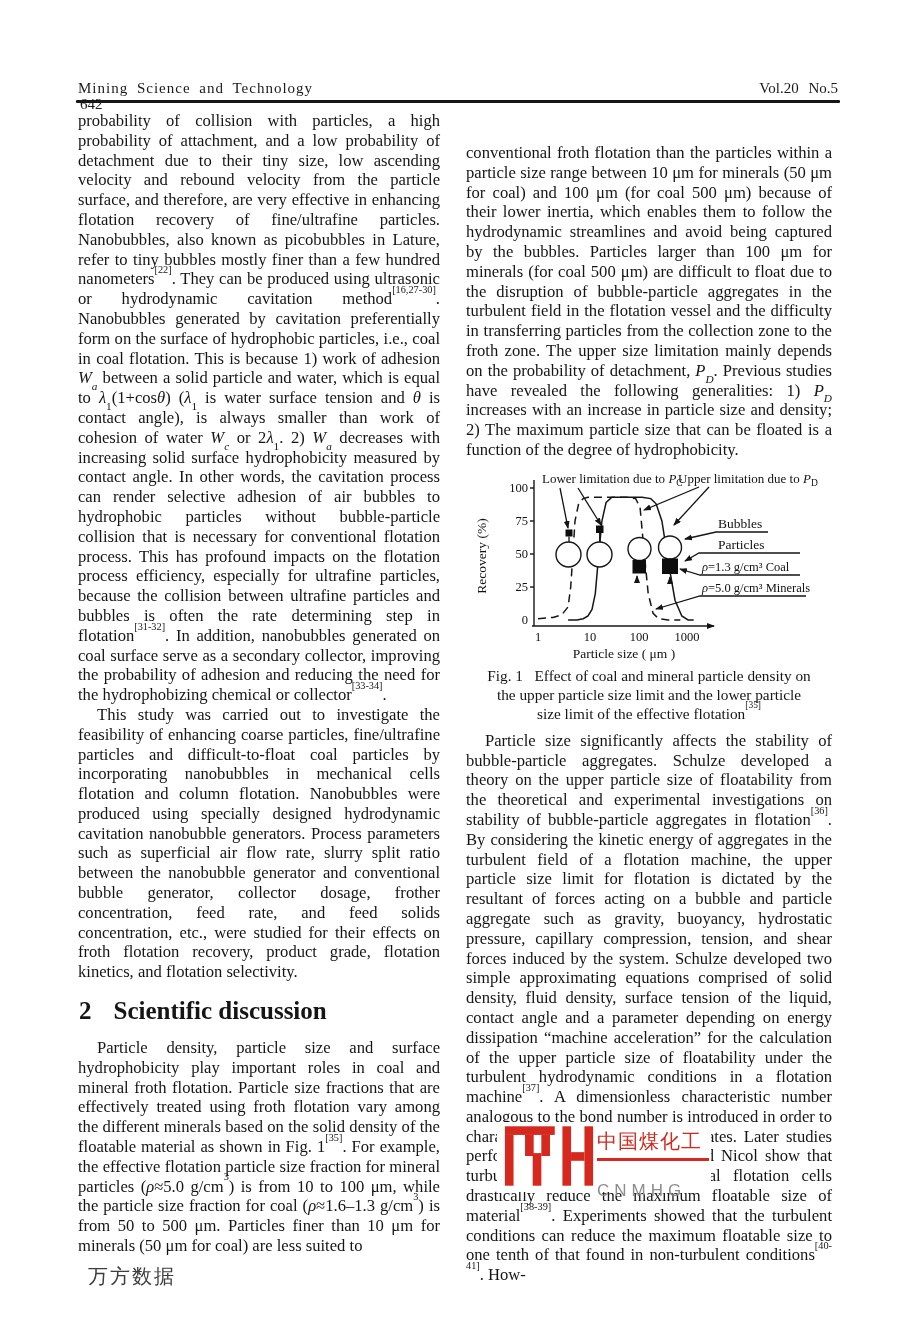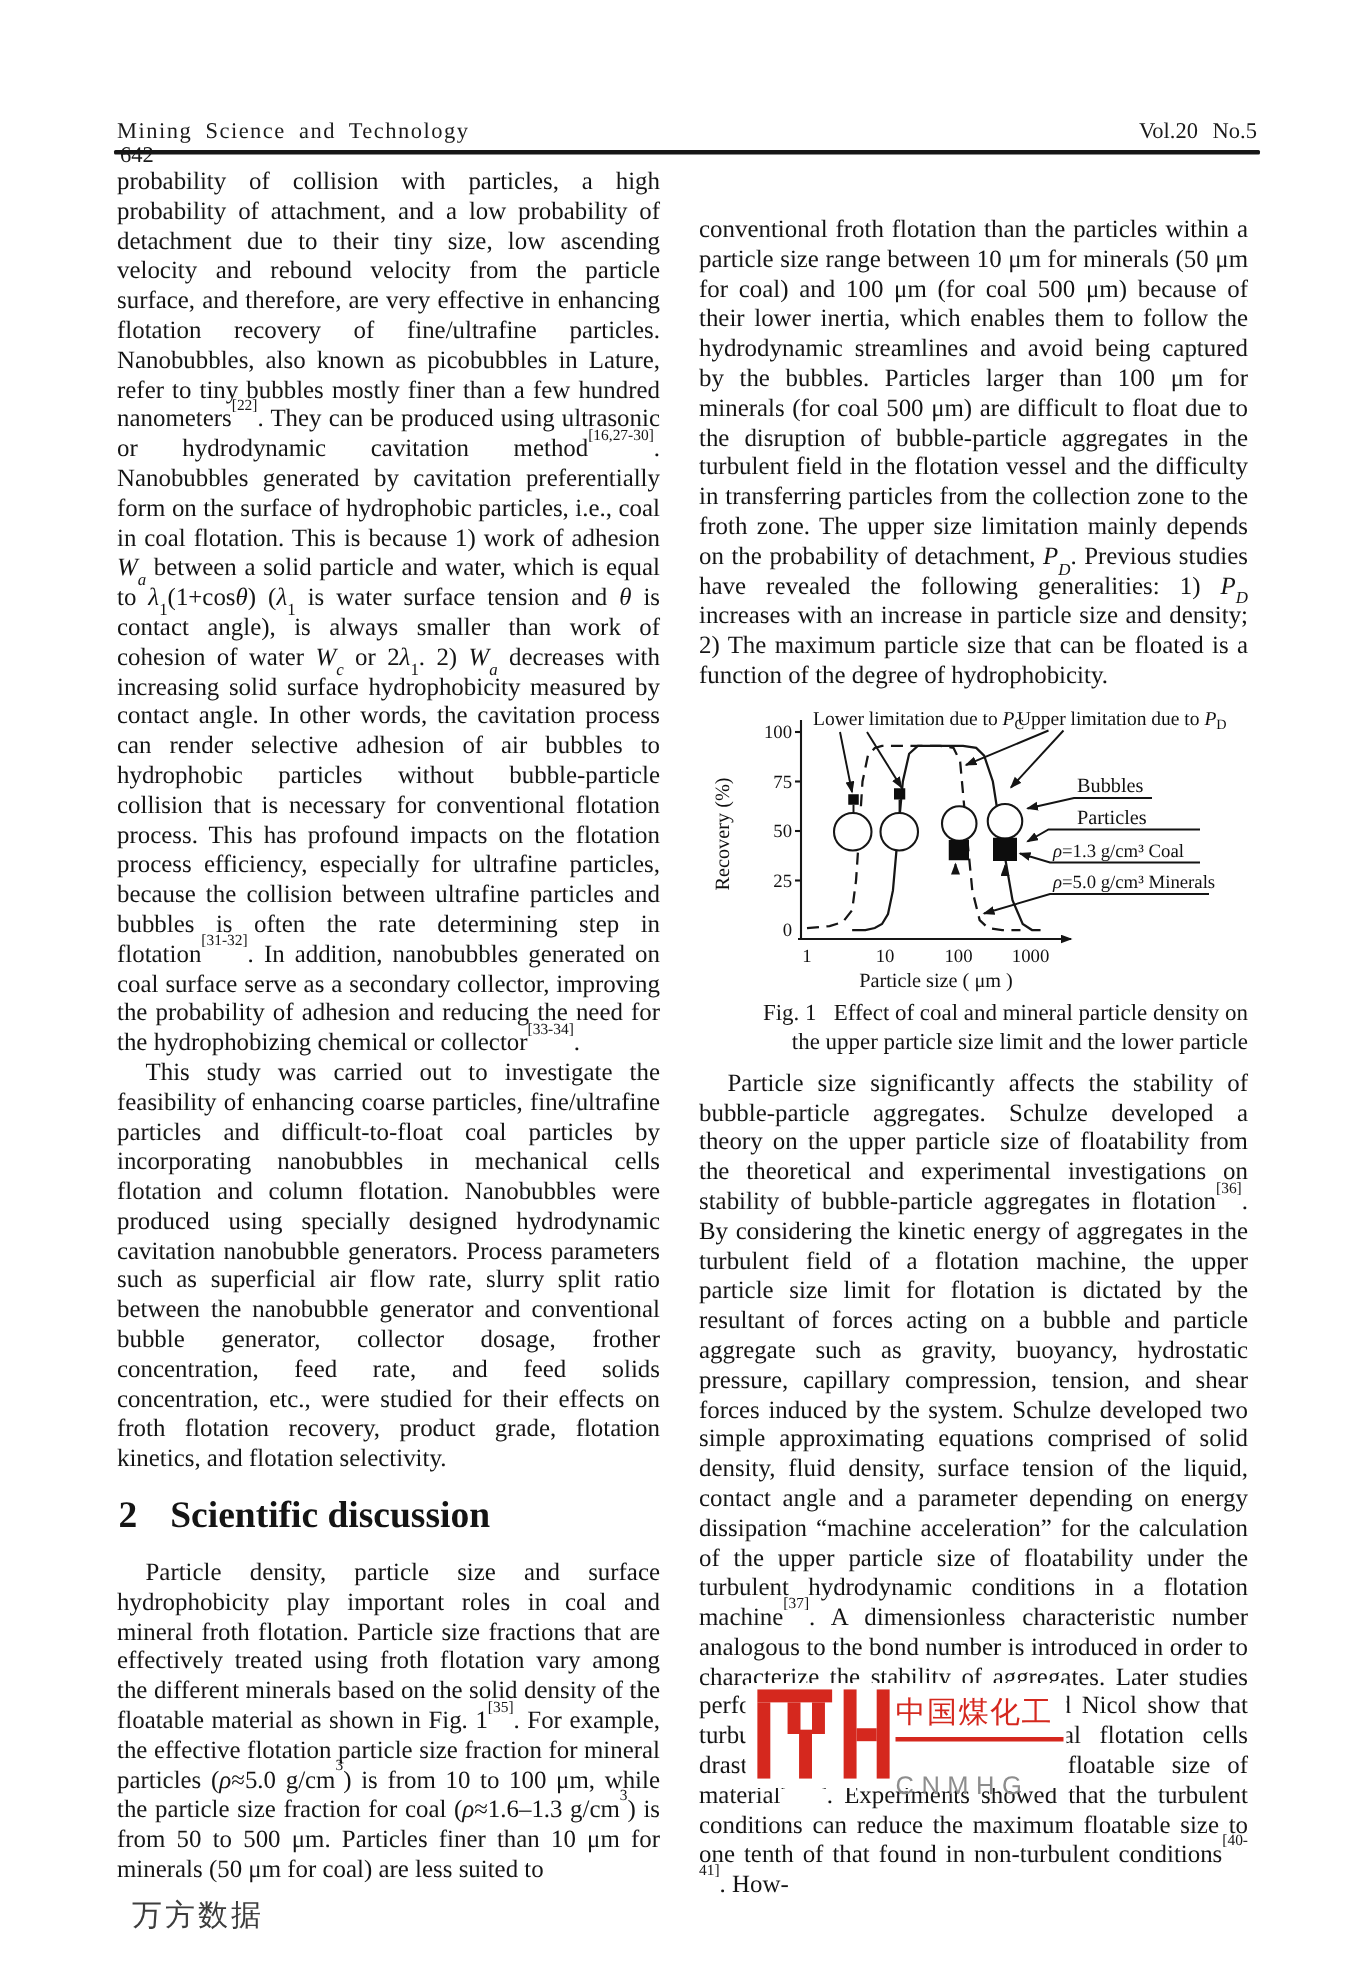--- a/index.html
+++ b/index.html
@@ -20,21 +20,21 @@
   .col p{margin:0;text-indent:19px;}
   .col p.cont{text-indent:0;}
   sup{font-size:0.62em;line-height:0;position:relative;top:-0.45em;}
   sub{font-size:0.68em;line-height:0;position:relative;top:0.22em;}
   i{font-style:italic;}
   h2.sec{display:block;font-size:25px;line-height:24px;font-weight:bold;margin:17px 0 15px 1px;text-align:left;text-indent:0;}
   h2.sec .num{margin-right:22px;}
   
   .figure-block{margin:8px 0 8px 0;text-align:center;text-indent:0;}
   .figure-block svg{display:block;margin:0 auto;}
-  .fig-caption{font-size:15.3px;line-height:19px;text-align:right;margin-top:2px;}
+  .fig-caption{font-size:15.3px;line-height:19px;text-align:center;margin-top:2px;}
   .fig-caption div{text-indent:0;}
   svg text{font-family:"Liberation Serif", serif;fill:#111;}
   
   .watermark{position:absolute;left:497px;top:1122px;width:214px;height:70px;background:#ffffff;}
   .wm-logo{position:absolute;left:6px;top:4px;}
   .wm-text{position:absolute;left:100px;top:6px;width:112px;}
   .wm-title{font-size:20px;color:#d5281e;letter-spacing:1px;white-space:nowrap;font-family:"Liberation Sans",sans-serif;border-bottom:3px solid #d5281e;padding-bottom:3px;}
   .wm-sub{font-size:17px;color:#8d8d8d;letter-spacing:5px;margin-top:20px;font-family:"Liberation Sans",sans-serif;}
   
   .footer-stamp{position:absolute;left:88px;top:1263px;font-size:20px;letter-spacing:2px;color:#3d3d3d;font-family:"Liberation Sans",sans-serif;}
@@ -123,20 +123,21 @@
       <text x="173" y="173" font-size="12.5" text-anchor="middle">100</text>
       <text x="221" y="173" font-size="12.5" text-anchor="middle">1000</text>
 
       <text x="158" y="190" font-size="13.5" text-anchor="middle">Particle size ( μm )</text>
       <text x="20" y="88" font-size="13.5" text-anchor="middle" transform="rotate(-90 20 88)">Recovery (%)</text>
     </svg>
 
     <div class="fig-caption">
       <div>Fig. 1&nbsp;&nbsp; Effect of coal and mineral particle density on</div>
       <div>the upper particle size limit and the lower particle</div>
+      <div>size limit of the effective flotation<sup>[35]</sup></div>
     </div>
   </div>
 
   <p class="cont" style="text-indent:19px;">Particle size significantly affects the stability of bubble-particle aggregates. Schulze developed a theory on the upper particle size of floatability from the theoretical and experimental investigations on stability of bubble-particle aggregates in flotation<sup>[36]</sup>. By considering the kinetic energy of aggregates in the turbulent field of a flotation machine, the upper particle size limit for flotation is dictated by the resultant of forces acting on a bubble and particle aggregate such as gravity, buoyancy, hydrostatic pressure, capillary compression, tension, and shear forces induced by the system. Schulze developed two simple approximating equations comprised of solid density, fluid density, surface tension of the liquid, contact angle and a parameter depending on energy dissipation “machine acceleration” for the calculation of the upper particle size of floatability under the turbulent hydrodynamic conditions in a flotation machine<sup>[37]</sup>. A dimensionless characteristic number analogous to the bond number is introduced in order to characterize the stability of aggregates. Later studies performed by Schulze, Bensley and Nicol show that turbulent conditions in mechanical flotation cells drastically reduce the maximum floatable size of material<sup>[38-39]</sup>. Experiments showed that the turbulent conditions can reduce the maximum floatable size to one tenth of that found in non-turbulent conditions<sup>[40-41]</sup>. How-</p>
 </div>
 
 <div class="watermark">
   <svg class="wm-logo" width="92" height="60" viewBox="0 0 96 62">
     <g fill="#d5281e">
       <rect x="2" y="0" width="52" height="9"></rect>

